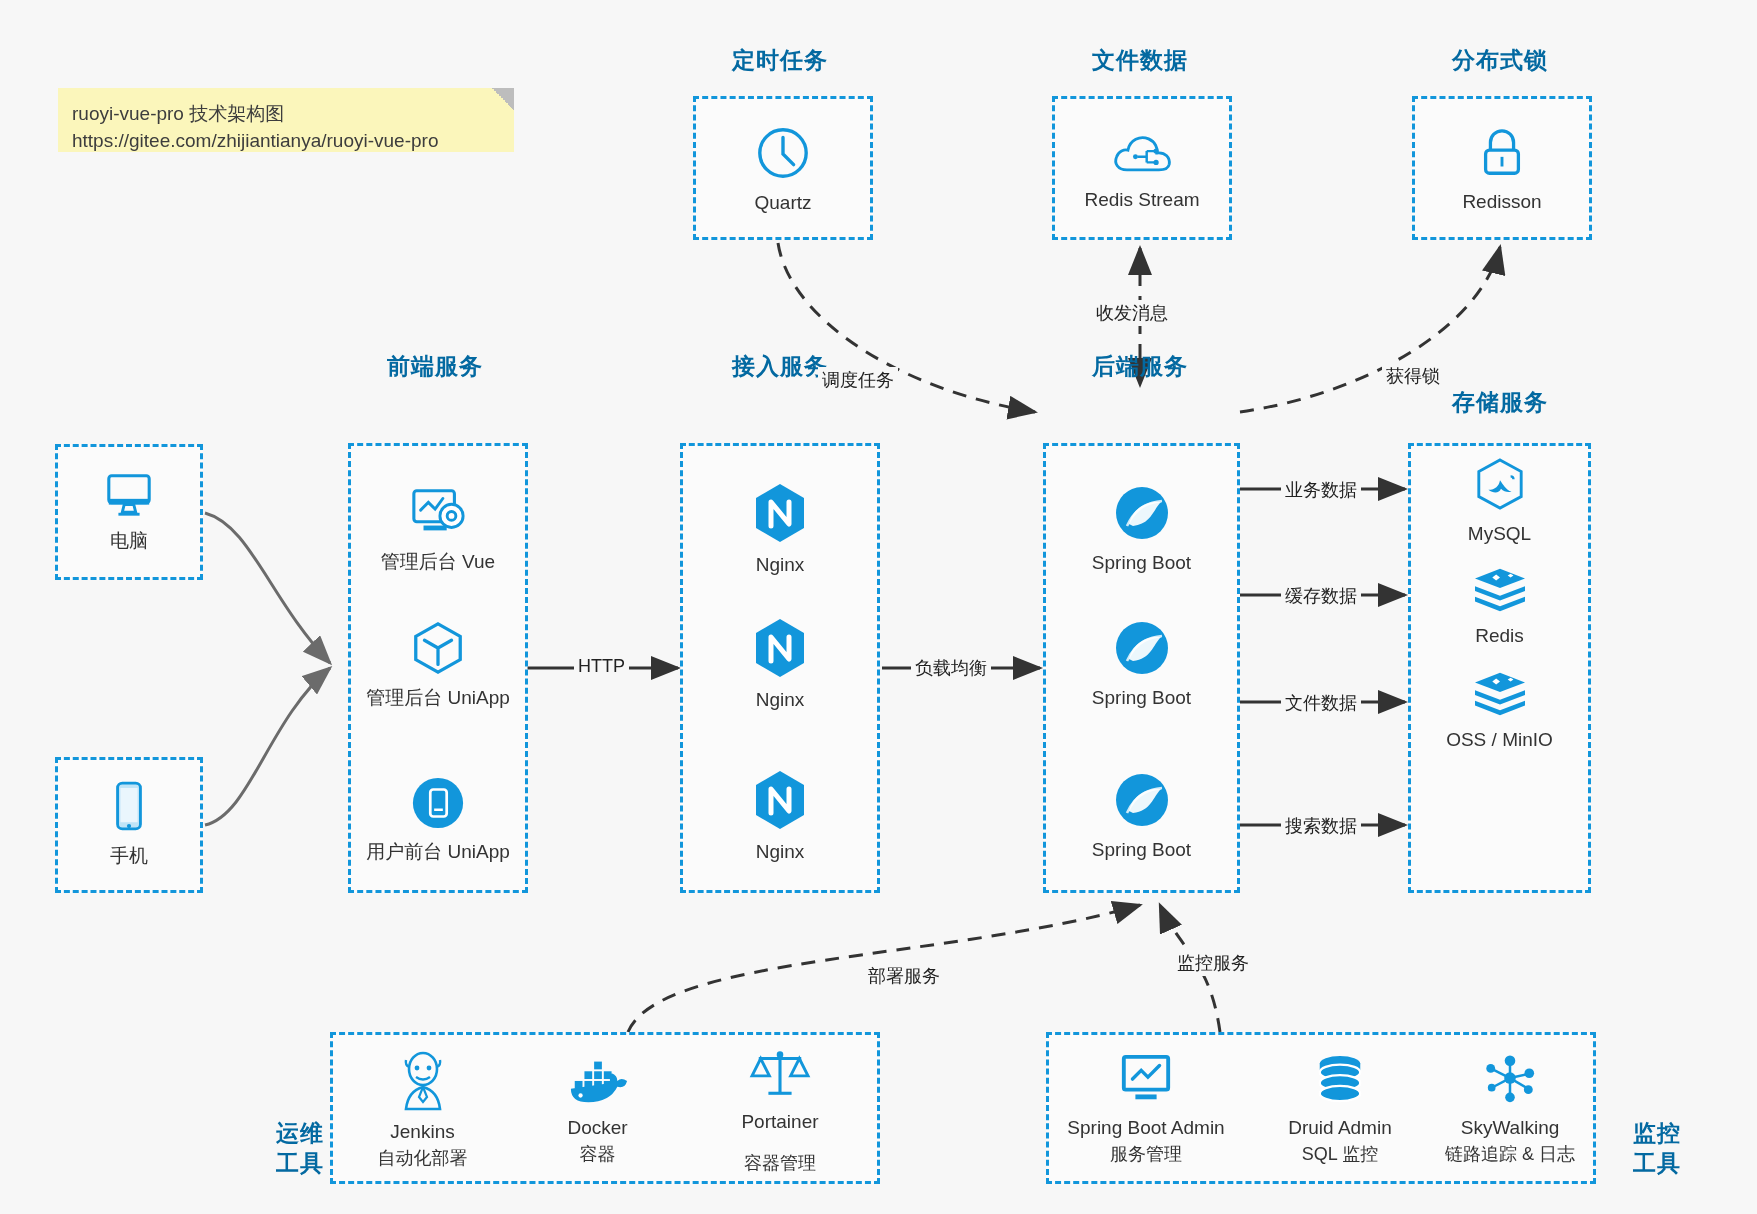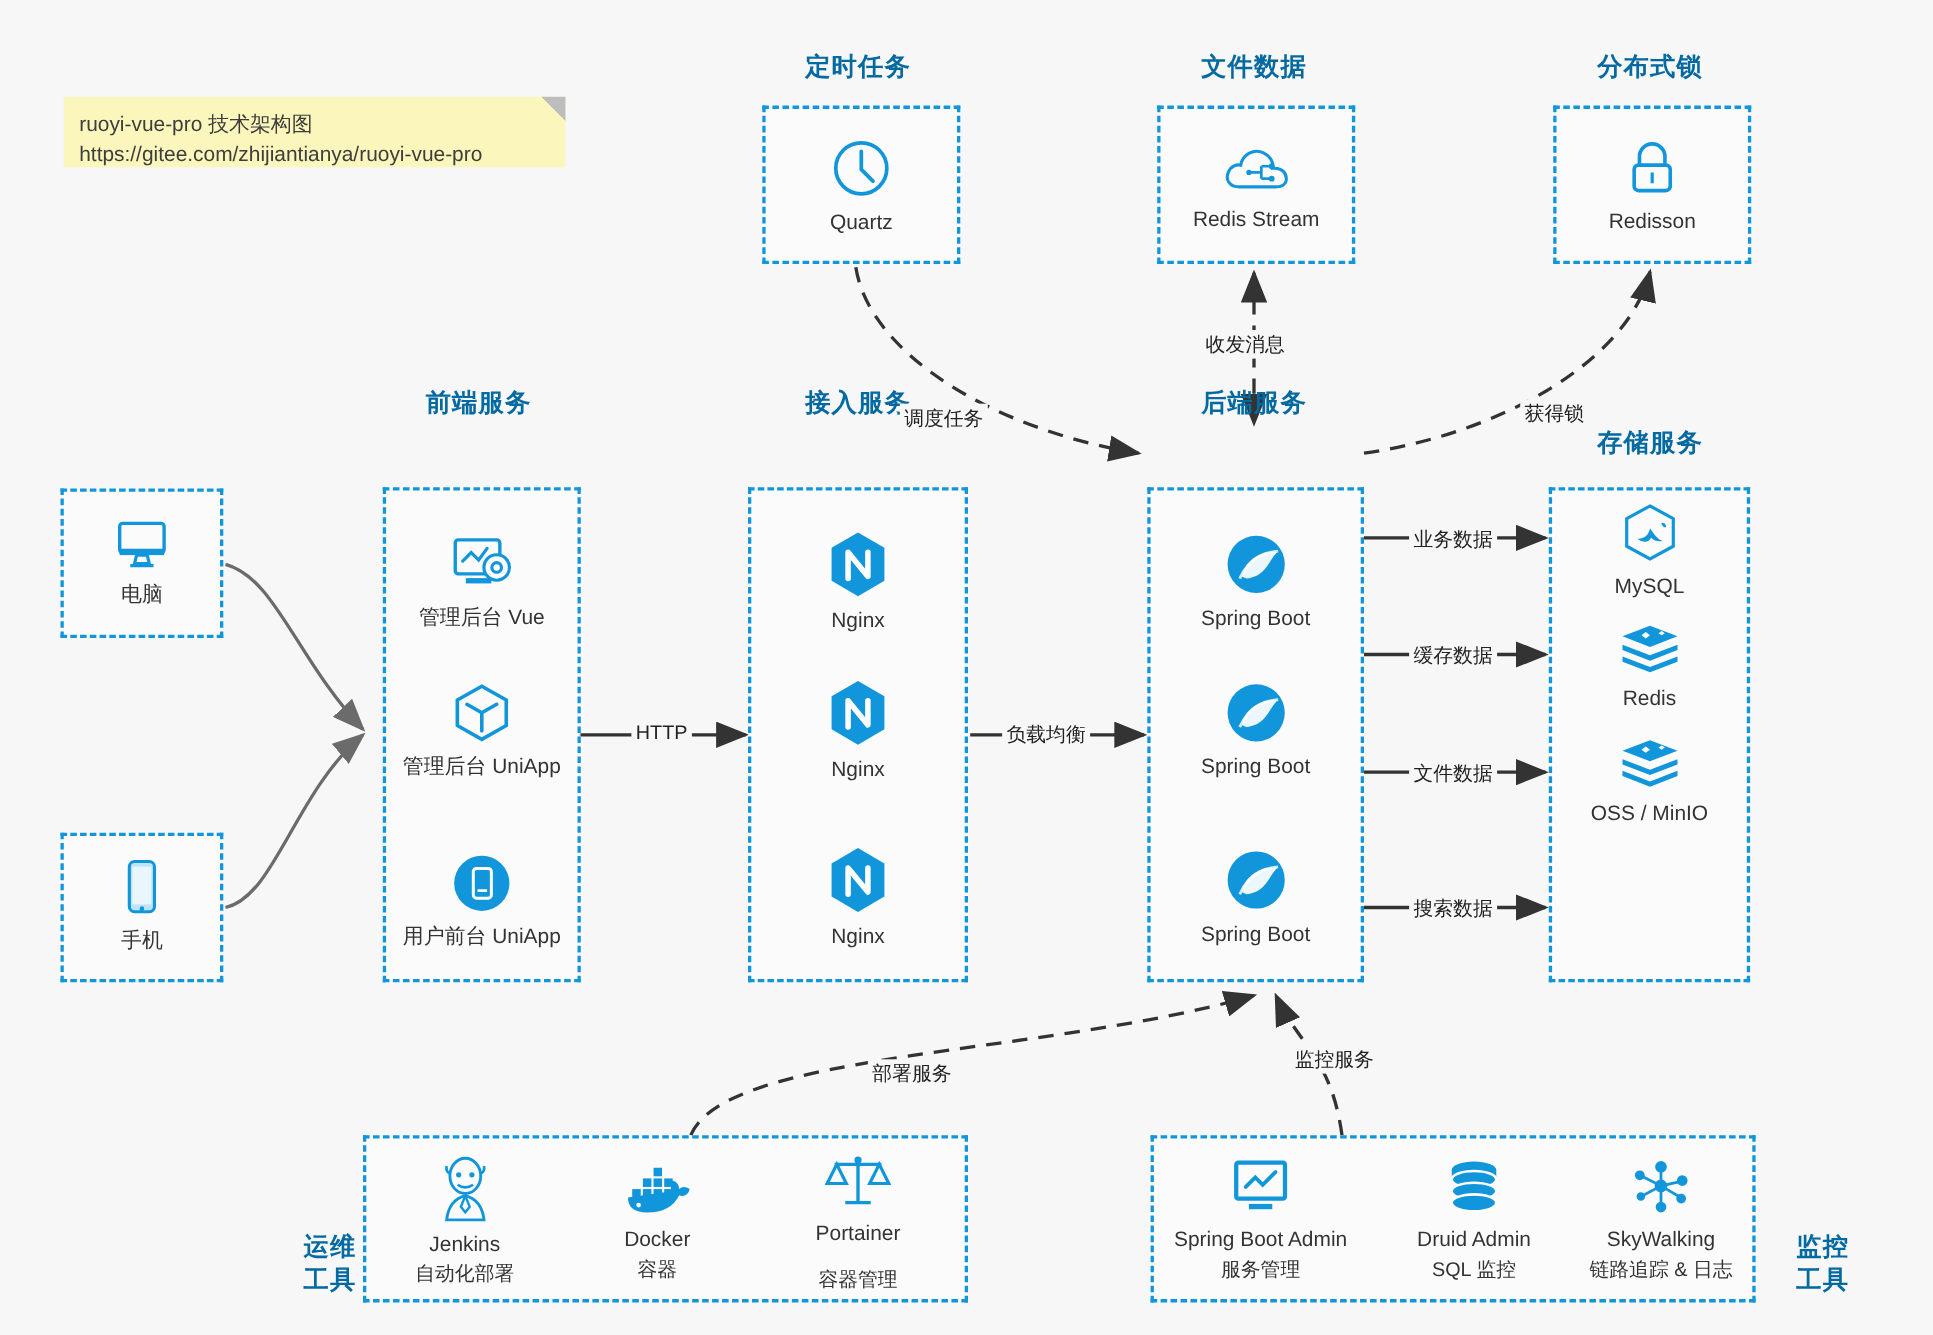--- a/index.html
+++ b/index.html
@@ -429,16 +429,16 @@
 
   <div class="elabel" style="left:574px;top:655px;">HTTP</div>
   <div class="elabel" style="left:911px;top:655px;">负载均衡</div>
   <div class="elabel" style="left:818px;top:367px;">调度任务</div>
   <div class="elabel" style="left:1092px;top:300px;">收发消息</div>
   <div class="elabel" style="left:1382px;top:363px;">获得锁</div>
   <div class="elabel" style="left:1281px;top:477px;">业务数据</div>
   <div class="elabel" style="left:1281px;top:583px;">缓存数据</div>
   <div class="elabel" style="left:1281px;top:690px;">文件数据</div>
   <div class="elabel" style="left:1281px;top:813px;">搜索数据</div>
-  <div class="elabel" style="left:789px;top:963px;">部署服务</div>
+  <div class="elabel" style="left:864px;top:963px;">部署服务</div>
   <div class="elabel" style="left:1173px;top:950px;">监控服务</div>
 
 </div>
 
 </body></html>

